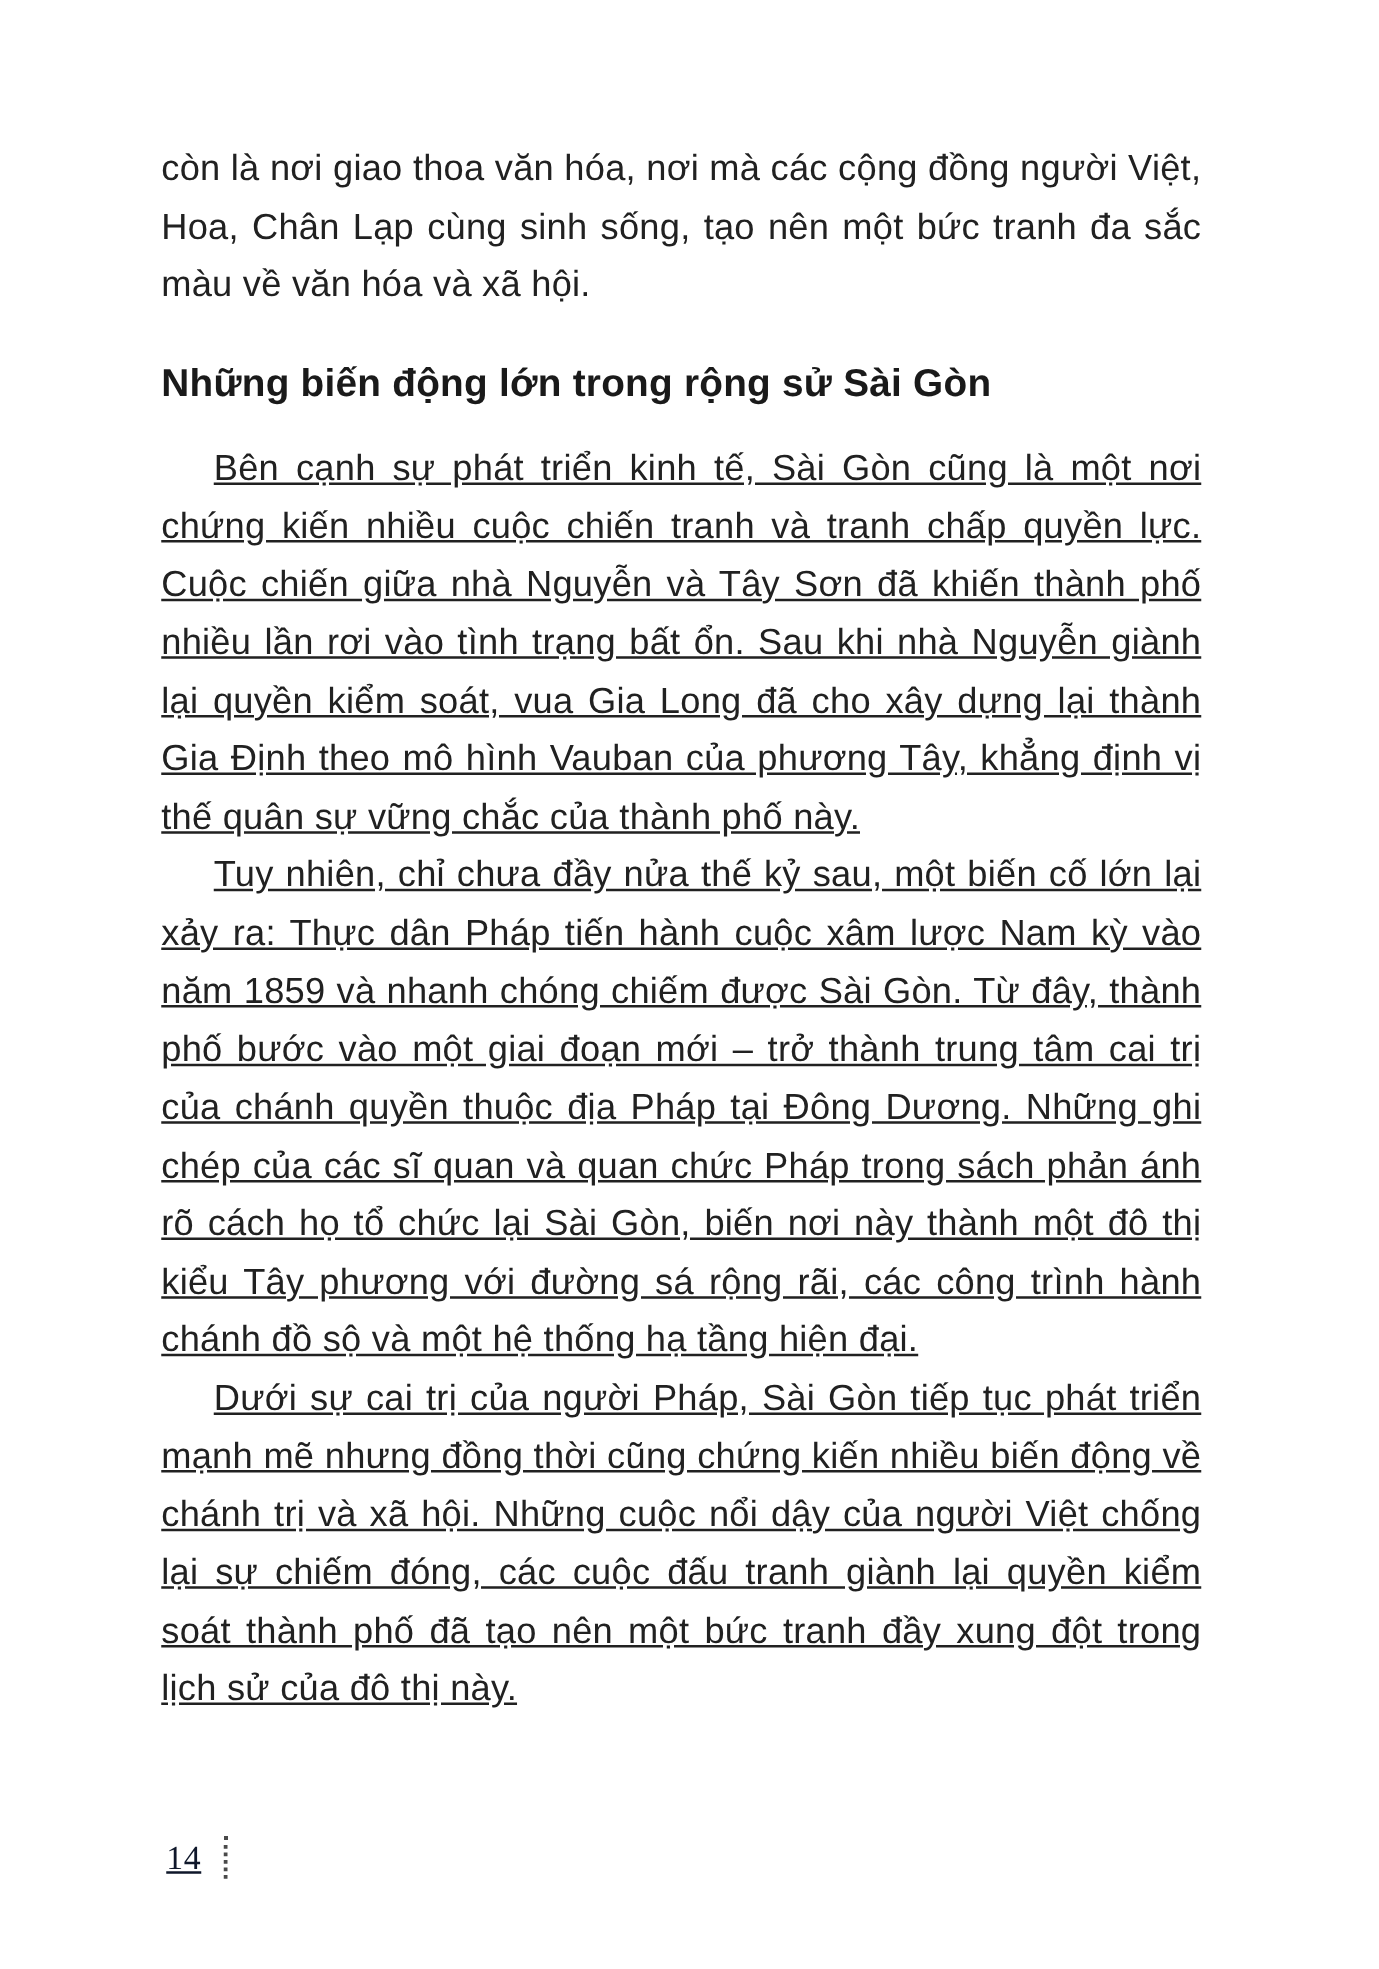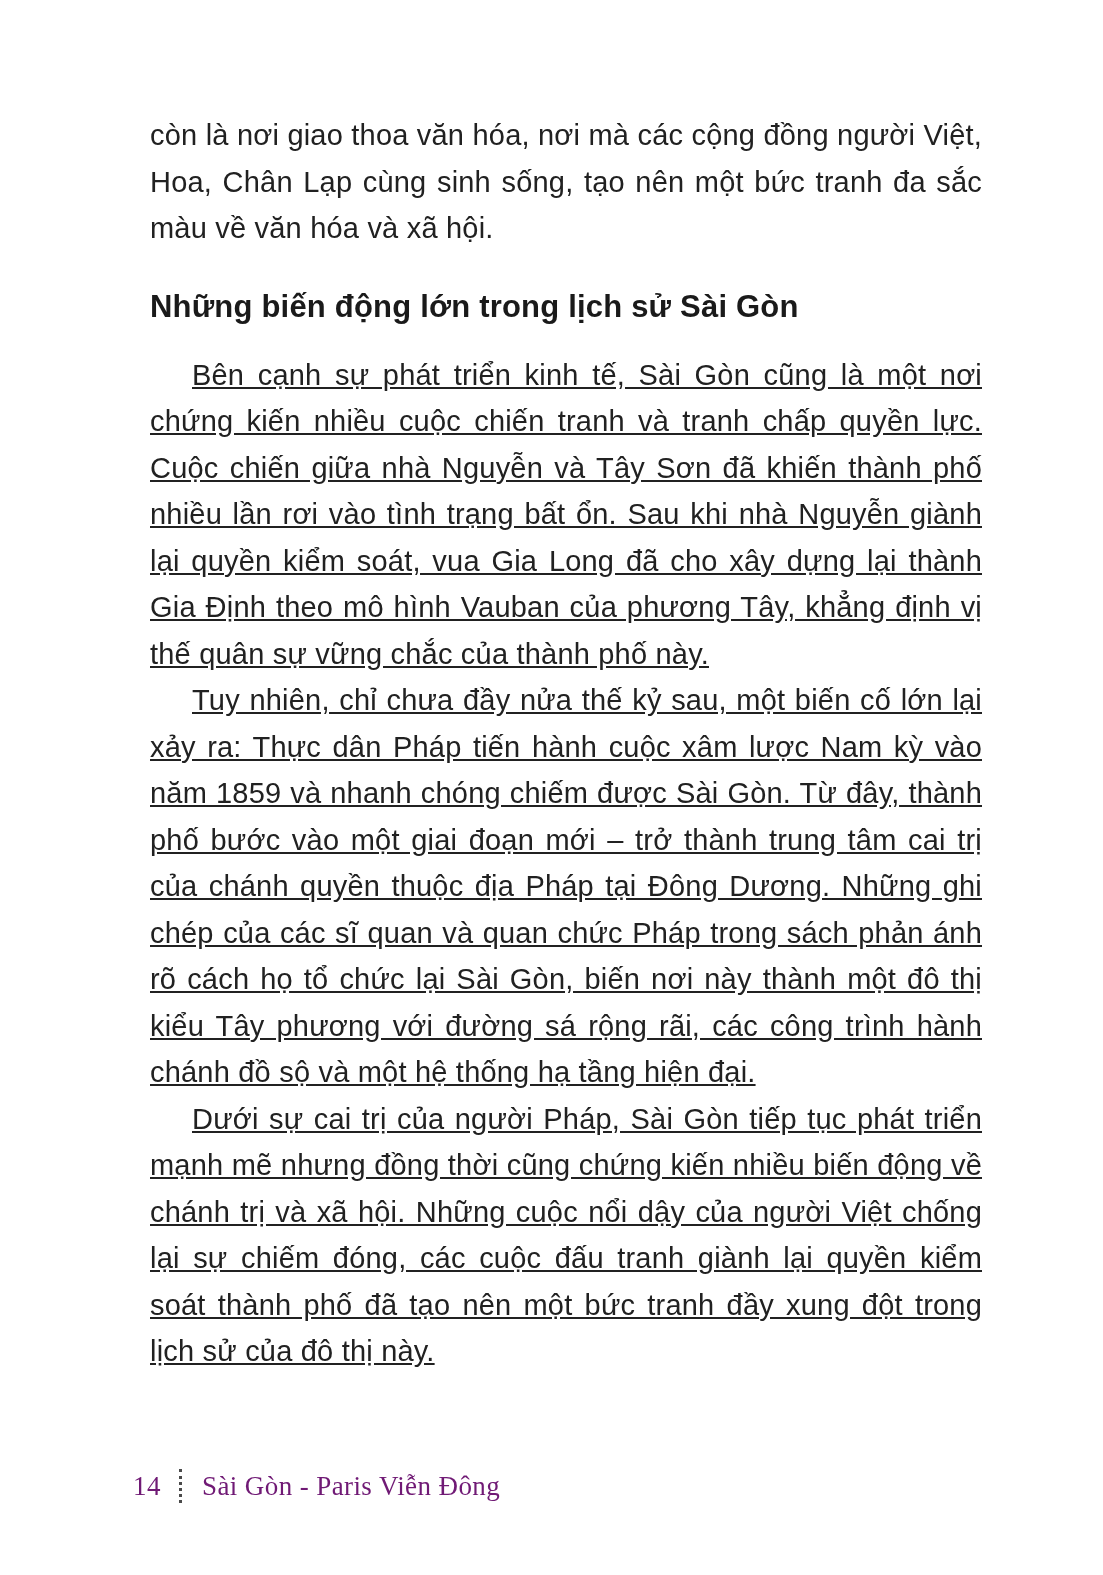--- a/index.html
+++ b/index.html
@@ -12,21 +12,21 @@
     width: 1103px;
     height: 1575px;
     background: #ffffff;
     overflow: hidden;
     font-family: "Liberation Sans", sans-serif;
     color: #212121;
     box-sizing: border-box;
   }
   .text-block {
     position: absolute;
-    left: 150px;
+    left: 129px;
     top: 112px;
     width: 832px;
   }
   p.body-text {
     margin: 0;
     font-size: 29px;
     line-height: 46.5px;
     text-align: justify;
     letter-spacing: 0.2px;
     color: #212121;
@@ -44,21 +44,22 @@
     letter-spacing: 0.2px;
   }
   .footer {
     position: absolute;
     left: 133px;
     bottom: 72px;
     display: flex;
     align-items: center;
     font-family: "Liberation Serif", serif;
     font-size: 27px;
-    color: #701a75;
+    color: #0f172a;
+    text-decoration: underline;
   }
   .footer .page-number {
     letter-spacing: 0.5px;
   }
   .footer .divider {
     width: 0;
     height: 34px;
     border-left: 3px dotted #4a4a4a;
     margin: 0 20px 0 18px;
   }
@@ -68,29 +69,28 @@
 </style>
 </head>
 <body>
 
 <div class="page">
 
   <div class="text-block">
 
     <p class="body-text">còn là nơi giao thoa văn hóa, nơi mà các cộng đồng người Việt, Hoa, Chân Lạp cùng sinh sống, tạo nên một bức tranh đa sắc màu về văn hóa và xã hội.</p>
 
-    <h2 class="section-heading">Những biến động lớn trong lịch sử Sài Gòn</h2>
+    <h2 class="section-heading">Những biến động lớn trong rộng sử Sài Gòn</h2>
 
     <p class="body-text indent">Bên cạnh sự phát triển kinh tế, Sài Gòn cũng là một nơi chứng kiến nhiều cuộc chiến tranh và tranh chấp quyền lực. Cuộc chiến giữa nhà Nguyễn và Tây Sơn đã khiến thành phố nhiều lần rơi vào tình trạng bất ổn. Sau khi nhà Nguyễn giành lại quyền kiểm soát, vua Gia Long đã cho xây dựng lại thành Gia Định theo mô hình Vauban của phương Tây, khẳng định vị thế quân sự vững chắc của thành phố này.</p>
 
     <p class="body-text indent">Tuy nhiên, chỉ chưa đầy nửa thế kỷ sau, một biến cố lớn lại xảy ra: Thực dân Pháp tiến hành cuộc xâm lược Nam kỳ vào năm 1859 và nhanh chóng chiếm được Sài Gòn. Từ đây, thành phố bước vào một giai đoạn mới – trở thành trung tâm cai trị của chánh quyền thuộc địa Pháp tại Đông Dương. Những ghi chép của các sĩ quan và quan chức Pháp trong sách phản ánh rõ cách họ tổ chức lại Sài Gòn, biến nơi này thành một đô thị kiểu Tây phương với đường sá rộng rãi, các công trình hành chánh đồ sộ và một hệ thống hạ tầng hiện đại.</p>
 
     <p class="body-text indent">Dưới sự cai trị của người Pháp, Sài Gòn tiếp tục phát triển mạnh mẽ nhưng đồng thời cũng chứng kiến nhiều biến động về chánh trị và xã hội. Những cuộc nổi dậy của người Việt chống lại sự chiếm đóng, các cuộc đấu tranh giành lại quyền kiểm soát thành phố đã tạo nên một bức tranh đầy xung đột trong lịch sử của đô thị này.</p>
 
   </div>
 
   <div class="footer">
     <span class="page-number">14</span>
     <span class="divider"></span>
-    <span class="book-title">Sài Gòn - Paris Viễn Đông</span>
   </div>
 
 </div>
 
 </body></html>

